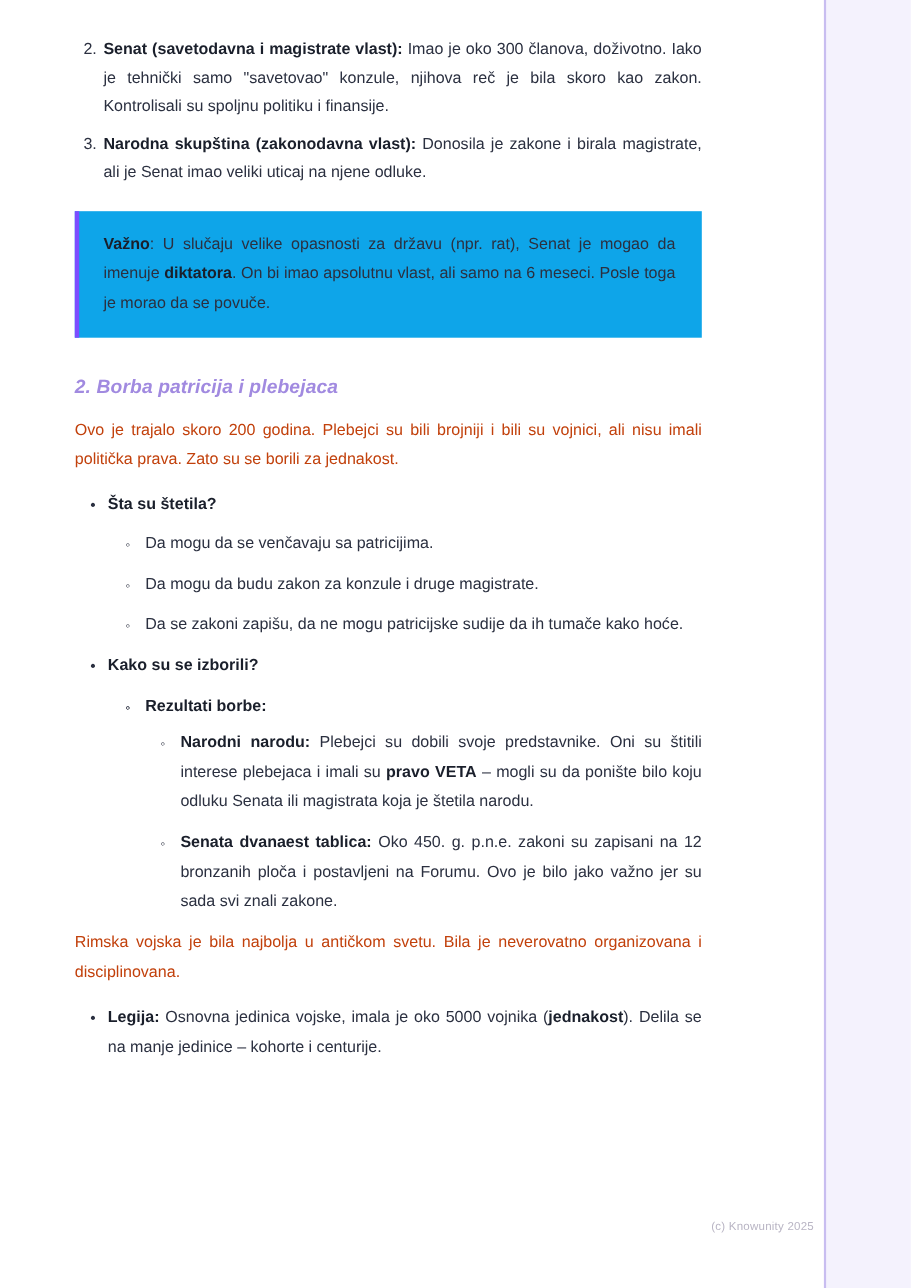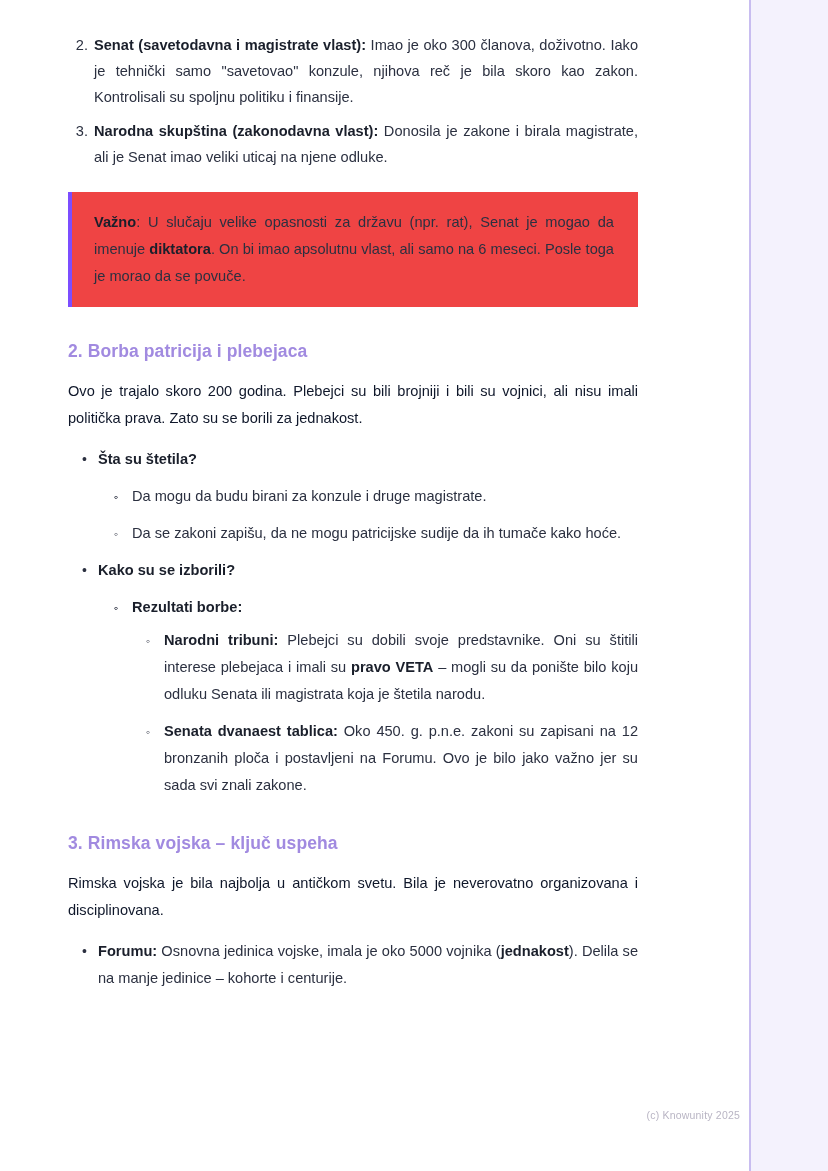--- a/index.html
+++ b/index.html
@@ -72,44 +72,45 @@
     font-size: 14.6px;
   }
   b, strong, .b {
     font-weight: bold;
     color: #1a1f2b;
   }
 
   
   .callout {
     margin: 22px 0 0 0;
-    background: #ef4444;
+    background: #0ea5e9;
     border-left: 4px solid #7c4dff;
     padding: 17px 24px 17px 22px;
     font-size: 14.6px;
     line-height: 27px;
     color: #2b3040;
     text-align: justify;
   }
 
   
   h2.section {
     color: #a18ae0;
     font-size: 17.5px;
     font-weight: bold;
     margin: 34px 0 16px 0;
     letter-spacing: 0.1px;
+    font-style: italic;
   }
 
   p.para {
     font-size: 14.6px;
     line-height: 27px;
     margin: 0 0 6px 0;
     text-align: justify;
-    color: #0f172a;
+    color: #c2410c;
   }
 
   
   ul.lvl1 {
     list-style: none;
     margin: 14px 0 0 0;
     padding: 0 0 0 30px;
   }
   ul.lvl1 > li {
     position: relative;
@@ -210,24 +211,25 @@
 
     <p class="para">Ovo je trajalo skoro 200 godina. Plebejci su bili brojniji i bili su vojnici, ali nisu imali politička prava. Zato su se borili za jednakost.</p>
 
     <ul class="lvl1">
       <li class="tight">
         <span class="marker">•</span>
         <strong>Šta su štetila?</strong>
         <ul class="lvl2">
           <li>
             <span class="marker">◦</span>
-          </li>
-          <li>
-            <span class="marker">◦</span>
-            <span>Da mogu da budu birani za konzule i druge magistrate.</span>
+            <span>Da mogu da se venčavaju sa patricijima.</span>
+          </li>
+          <li>
+            <span class="marker">◦</span>
+            <span>Da mogu da budu zakon za konzule i druge magistrate.</span>
           </li>
           <li>
             <span class="marker">◦</span>
             <span>Da se zakoni zapišu, da ne mogu patricijske sudije da ih tumače kako hoće.</span>
           </li>
         </ul>
       </li>
 
       <li class="tight">
         <span class="marker">•</span>
@@ -235,40 +237,39 @@
         <ul class="lvl2">
           <li>
             <span class="marker">◦</span>
           </li>
           <li>
             <span class="marker">◦</span>
             <strong>Rezultati borbe:</strong>
             <ul class="lvl3">
               <li>
                 <span class="marker">◦</span>
-                <strong>Narodni tribuni:</strong><span> Plebejci su dobili svoje predstavnike. Oni su štitili interese plebejaca i imali su </span><strong>pravo VETA</strong><span> – mogli su da ponište bilo koju odluku Senata ili magistrata koja je štetila narodu.</span>
+                <strong>Narodni narodu:</strong><span> Plebejci su dobili svoje predstavnike. Oni su štitili interese plebejaca i imali su </span><strong>pravo VETA</strong><span> – mogli su da ponište bilo koju odluku Senata ili magistrata koja je štetila narodu.</span>
               </li>
               <li>
                 <span class="marker">◦</span>
                 <strong>Senata dvanaest tablica:</strong><span> Oko 450. g. p.n.e. zakoni su zapisani na 12 bronzanih ploča i postavljeni na Forumu. Ovo je bilo jako važno jer su sada svi znali zakone.</span>
               </li>
             </ul>
           </li>
         </ul>
       </li>
     </ul>
 
-    <h2 class="section">3. Rimska vojska – ključ uspeha</h2>
 
     <p class="para">Rimska vojska je bila najbolja u antičkom svetu. Bila je neverovatno organizovana i disciplinovana.</p>
 
     <ul class="lvl1">
       <li>
         <span class="marker">•</span>
-        <strong>Forumu:</strong><span> Osnovna jedinica vojske, imala je oko 5000 vojnika (</span><strong>jednakost</strong><span>). Delila se na manje jedinice – kohorte i centurije.</span>
+        <strong>Legija:</strong><span> Osnovna jedinica vojske, imala je oko 5000 vojnika (</span><strong>jednakost</strong><span>). Delila se na manje jedinice – kohorte i centurije.</span>
       </li>
     </ul>
 
   </div>
 
   <div class="footer">(c) Knowunity 2025</div>
 
 </div>
 
 </body></html>

